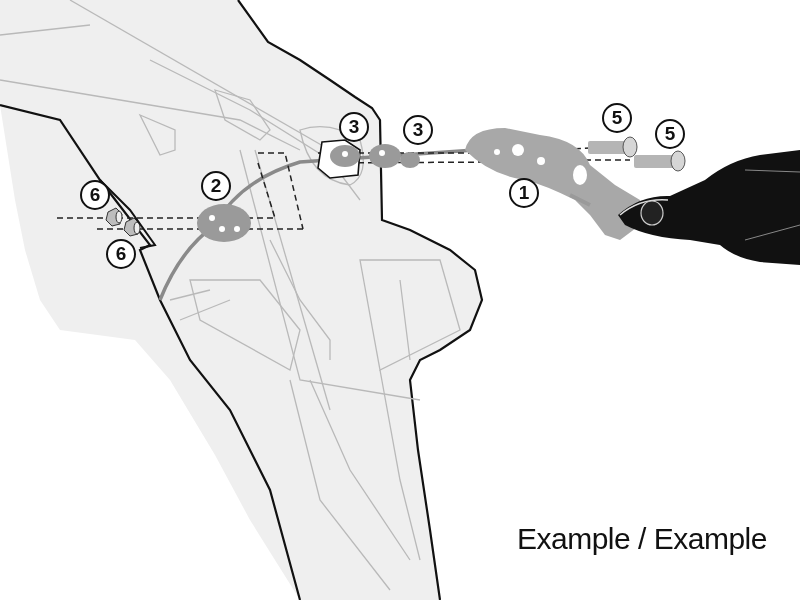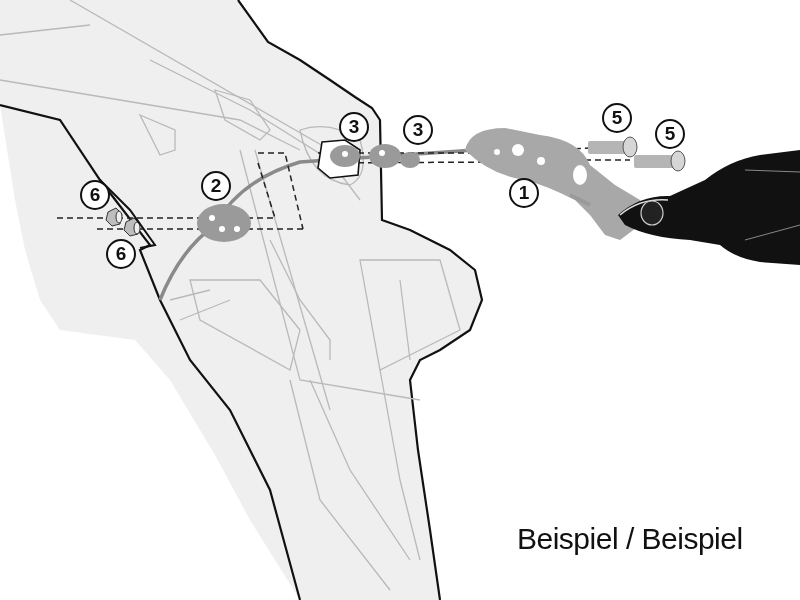--- a/index.html
+++ b/index.html
@@ -109,13 +109,13 @@
 
 <div class="callout" style="left:524px;top:193px;">1</div>
 <div class="callout" style="left:216px;top:186px;">2</div>
 <div class="callout" style="left:354px;top:127px;">3</div>
 <div class="callout" style="left:418px;top:130px;">3</div>
 <div class="callout" style="left:617px;top:118px;">5</div>
 <div class="callout" style="left:670px;top:134px;">5</div>
 <div class="callout" style="left:95px;top:195px;">6</div>
 <div class="callout" style="left:121px;top:254px;">6</div>
 
-<div class="caption">Beispiel / Beispiel</div>
+<div class="caption">Example / Example</div>
 
 </body></html>

